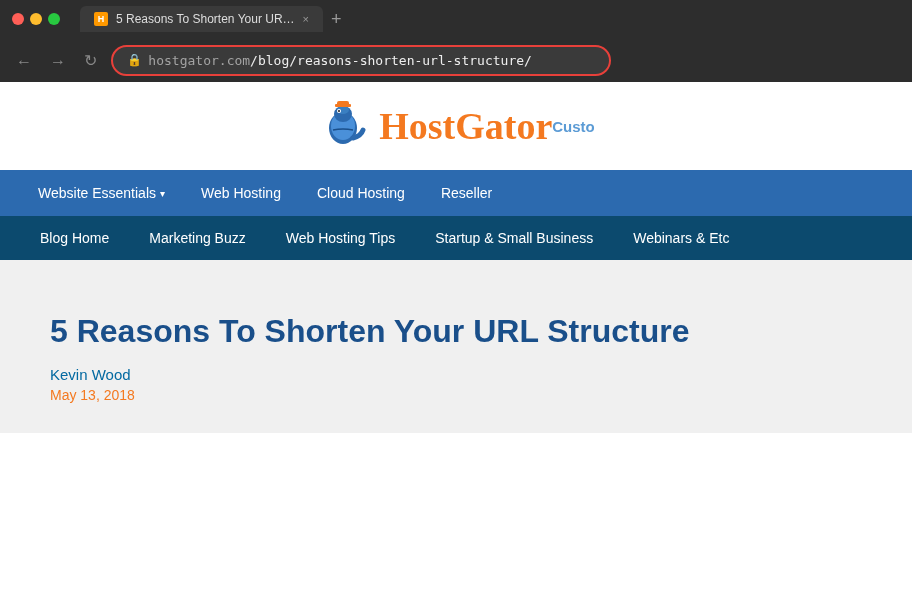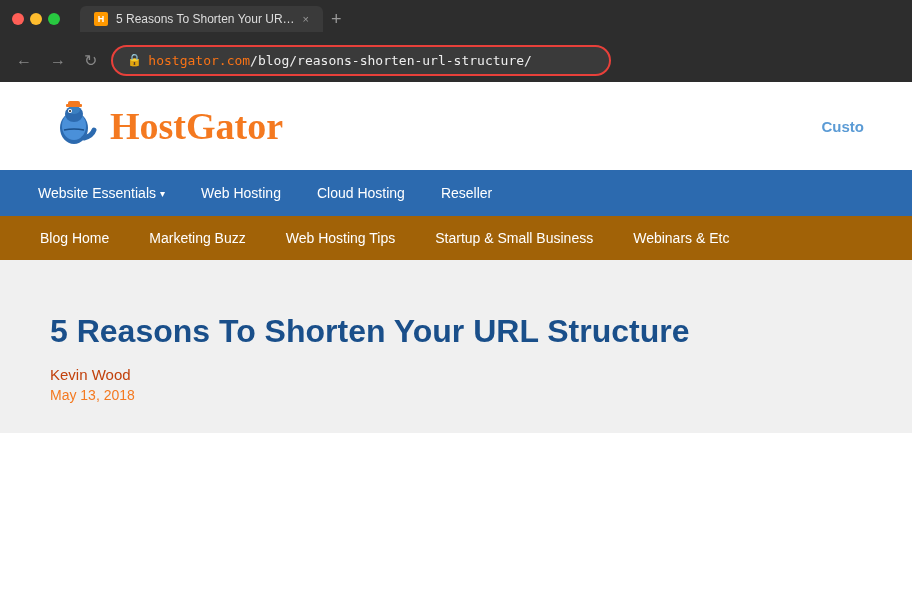--- a/index.html
+++ b/index.html
@@ -103,37 +103,37 @@
     .lock-icon {
       color: #aaa;
       font-size: 12px;
     }
     .address-text {
       color: #eee;
       font-size: 13px;
       font-family: monospace;
     }
     .address-bold {
-      color: #f97316;
+      color: #a3a3a3;
     }
 
     
     .page-content {
       background: white;
       height: calc(600px - 38px - 44px);
       overflow: hidden;
     }
 
     
     .site-header {
       background: white;
       padding: 18px 48px;
       display: flex;
       align-items: center;
-      justify-content: space-between;
+      justify-content: center;
     }
     .logo-area {
       display: flex;
       align-items: center;
       gap: 10px;
     }
     .logo-gator {
       width: 52px;
       height: 52px;
     }
@@ -166,21 +166,21 @@
       height: 64px;
       display: flex;
       align-items: center;
       gap: 4px;
       cursor: pointer;
     }
     .chevron { font-size: 10px; }
 
     
     .blog-nav {
-      background: #a16207;
+      background: #0c4a6e;
       padding: 4px 20px;
       display: flex;
       align-items: center;
       height: 44px;
     }
     .blog-nav a {
       color: white;
       text-decoration: none;
       font-size: 14px;
       padding: 0 20px;
@@ -197,21 +197,21 @@
       flex: 1;
     }
     .article-title {
       font-size: 32px;
       font-weight: 800;
       color: #1a4f8a;
       margin-bottom: 16px;
       line-height: 1.2;
     }
     .article-author {
-      color: #c2410c;
+      color: #0369a1;
       font-size: 15px;
       margin-bottom: 4px;
       cursor: pointer;
     }
     .article-date {
       color: #f47920;
       font-size: 14px;
     }
   </style>
 </head>

